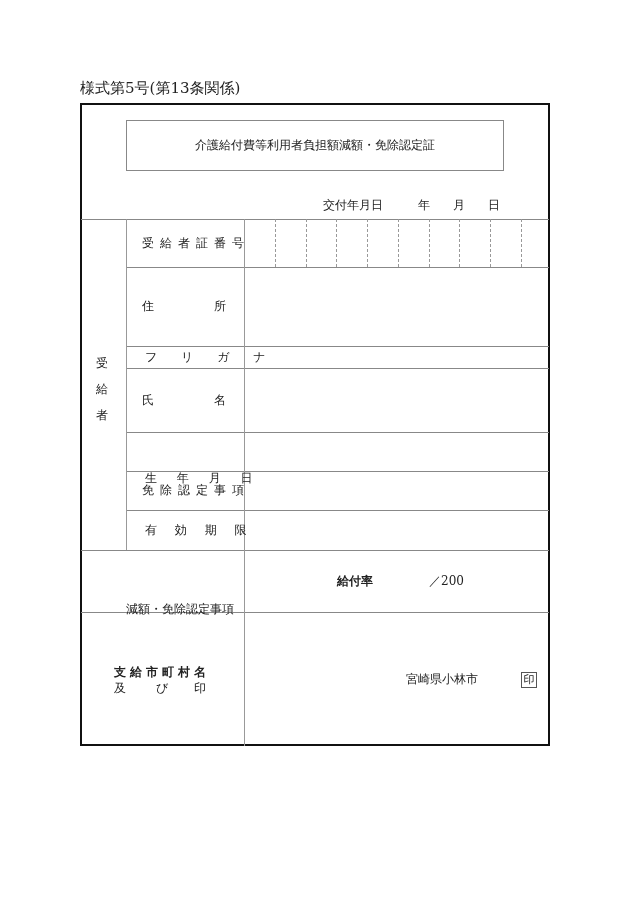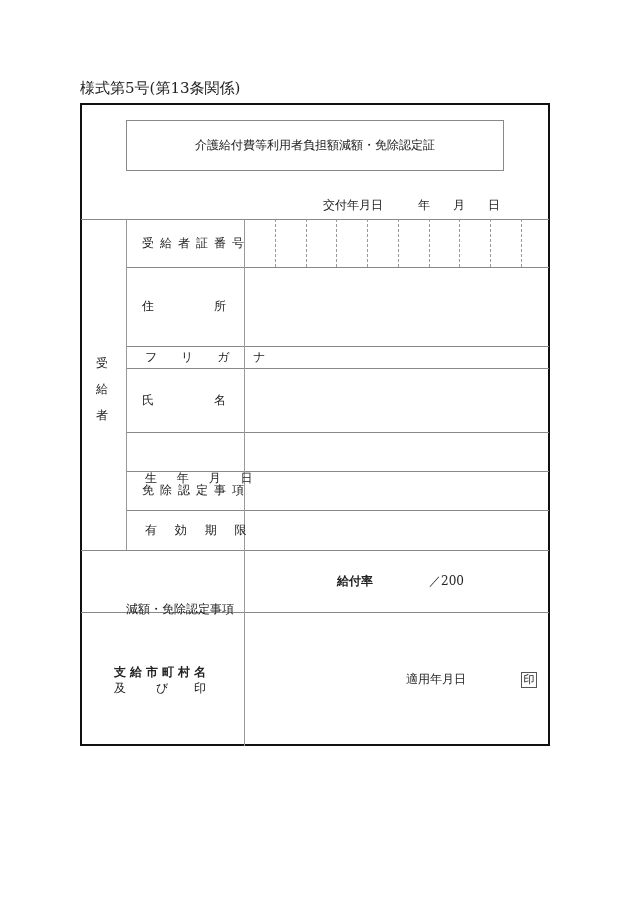--- a/index.html
+++ b/index.html
@@ -84,14 +84,14 @@
 
 <div class="label" style="left:126px; top:550px; height:62px;margin-top:28px;">減額・免除認定事項</div>
 <div class="label" style="left:337px; top:550px; height:62px;font-weight:bold;">給付率</div>
 <div class="label" style="left:429px; top:550px; height:62px;">／200</div>
 
 <div class="label" style="left:114px; top:664px; height:16px; letter-spacing:4px;font-weight:bold;">支給市町村名</div>
 <div class="label" style="left:114px; top:680px; height:16px;">及</div>
 <div class="label" style="left:156px; top:680px; height:16px;">び</div>
 <div class="label" style="left:194px; top:680px; height:16px;">印</div>
 
-<div class="label" style="left:406px; top:671px; height:16px;">適用年月日</div>
+<div class="label" style="left:406px; top:671px; height:16px;">宮崎県小林市</div>
 <div class="seal">印</div>
 
 </body></html>

